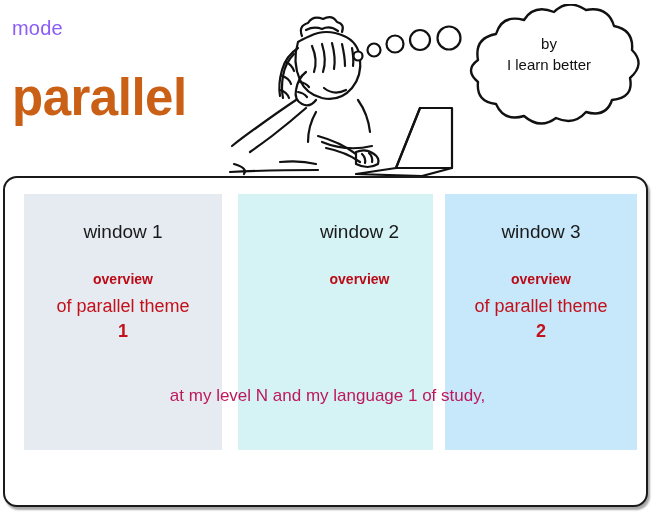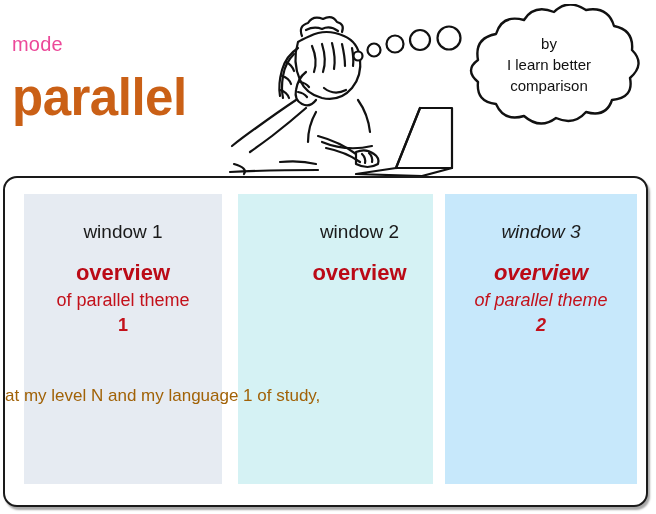--- a/index.html
+++ b/index.html
@@ -18,23 +18,23 @@
   
   #header {
     position: absolute;
     left: 0; top: 0;
     width: 656px;
     height: 177px;
   }
   #mode-label {
     position: absolute;
     left: 12px;
-    top: 33px;
+    top: 17px;
     font-size: 20px;
-    color: #ec4899;
+    color: #8b5cf6;
     letter-spacing: 0.2px;
   }
   #mode-value {
     position: absolute;
     left: 12px;
     top: 68px;
     font-size: 51px;
     font-weight: bold;
     color: #ca6016;
     letter-spacing: -0.5px;
@@ -83,62 +83,63 @@
     border: 2.5px solid #1a1a1a;
     border-radius: 14px;
     box-sizing: border-box;
     background: #ffffff;
     box-shadow: 2px 3px 2px rgba(0,0,0,0.35);
   }
 
   .window-panel {
     position: absolute;
     top: 16px;
-    height: 290px;
+    height: 256px;
     box-sizing: border-box;
     padding-top: 26px;
   }
   #window-panel-1 { left: 19px;  width: 198px; }
   #window-panel-2 { left: 233px; width: 195px; padding-left: 48px; }
-  #window-panel-3 { left: 440px; width: 192px; font-style: italic; }
+  #window-panel-3 { left: 440px; width: 192px; }
 
   .window-title {
     text-align: center;
     font-size: 19px;
     color: #1a1a1a;
     line-height: 24px;
   }
   .window-overview {
     text-align: center;
-    font-size: 22px;
+    font-size: 14px;
     font-weight: bold;
     color: #bb0a16;
     line-height: 26px;
-    margin-top: 16px;
+    margin-top: 22px;
   }
   .window-desc {
     text-align: center;
     font-size: 18px;
     color: #c3111b;
     line-height: 25px;
     margin-top: 2px;
   }
   .window-desc .num {
     font-weight: bold;
   }
 
   
   #footer-note {
     position: absolute;
     left: 0;
     top: 205px;
     width: 645px;
+    text-align: center;
     font-size: 17px;
     line-height: 26px;
-    color: #a16207;
+    color: #be185d;
     pointer-events: none;
   }
 </style>
 </head>
 <body>
 
 <div id="header">
 
   <div id="mode-label">mode</div>
 
@@ -222,21 +223,20 @@
                q-16 12 -32 -2
                q-20 6 -28 -12
                q-20 -2 -18 -22
                q-14 -12 0 -22 z"></path>
     </svg>
   </div>
 
   <div id="bubble-text">
     <div>by</div>
     <div>I learn better</div>
-    <div>comparison</div>
   </div>
 
 </div>
 
 <div id="windows-box" style="border-color: rgb(26, 26, 26);">
 
   <div class="window-panel" id="window-panel-1" style="background: rgb(230, 235, 242);">
     <div class="window-title">window 1</div>
     <div class="window-overview" style="color: rgb(187, 10, 22);">overview</div>
     <div class="window-desc" style="color: rgb(195, 17, 27);">

